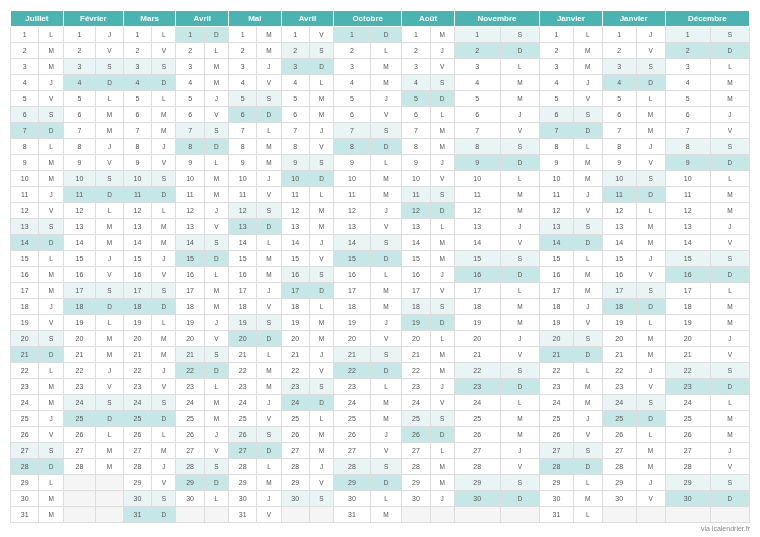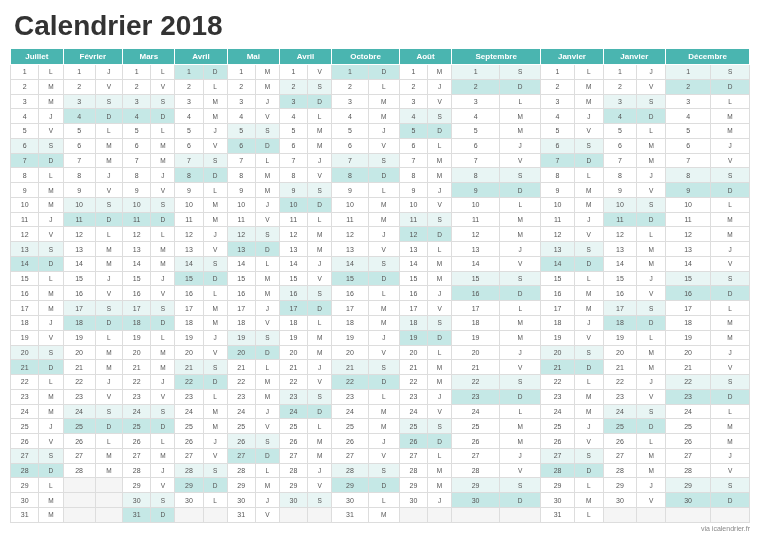--- a/index.html
+++ b/index.html
@@ -66,34 +66,33 @@
       text-align: right;
       font-size: 7px;
       color: #888;
       padding-top: 2px;
     }
   </style>
 </head>
 <body>
 
 <div class="page">
-  <div class="title">Calendrier 2018</div>
 
   <table class="calendar-table">
     <thead>
       <tr>
         <th colspan="2">Juillet</th>
         <th colspan="2">Février</th>
         <th colspan="2">Mars</th>
         <th colspan="2">Avril</th>
         <th colspan="2">Mai</th>
         <th colspan="2">Avril</th>
         <th colspan="2">Octobre</th>
         <th colspan="2">Août</th>
-        <th colspan="2">Septembre</th>
+        <th colspan="2">Novembre</th>
         <th colspan="2">Janvier</th>
         <th colspan="2">Janvier</th>
         <th colspan="2">Décembre</th>
       </tr>
     </thead>
     <tbody id="calendar-body">
     <tr>
           <td class="day-num">1</td>
           <td class="day-letter">L</td>
           <td class="day-num">1</td>

